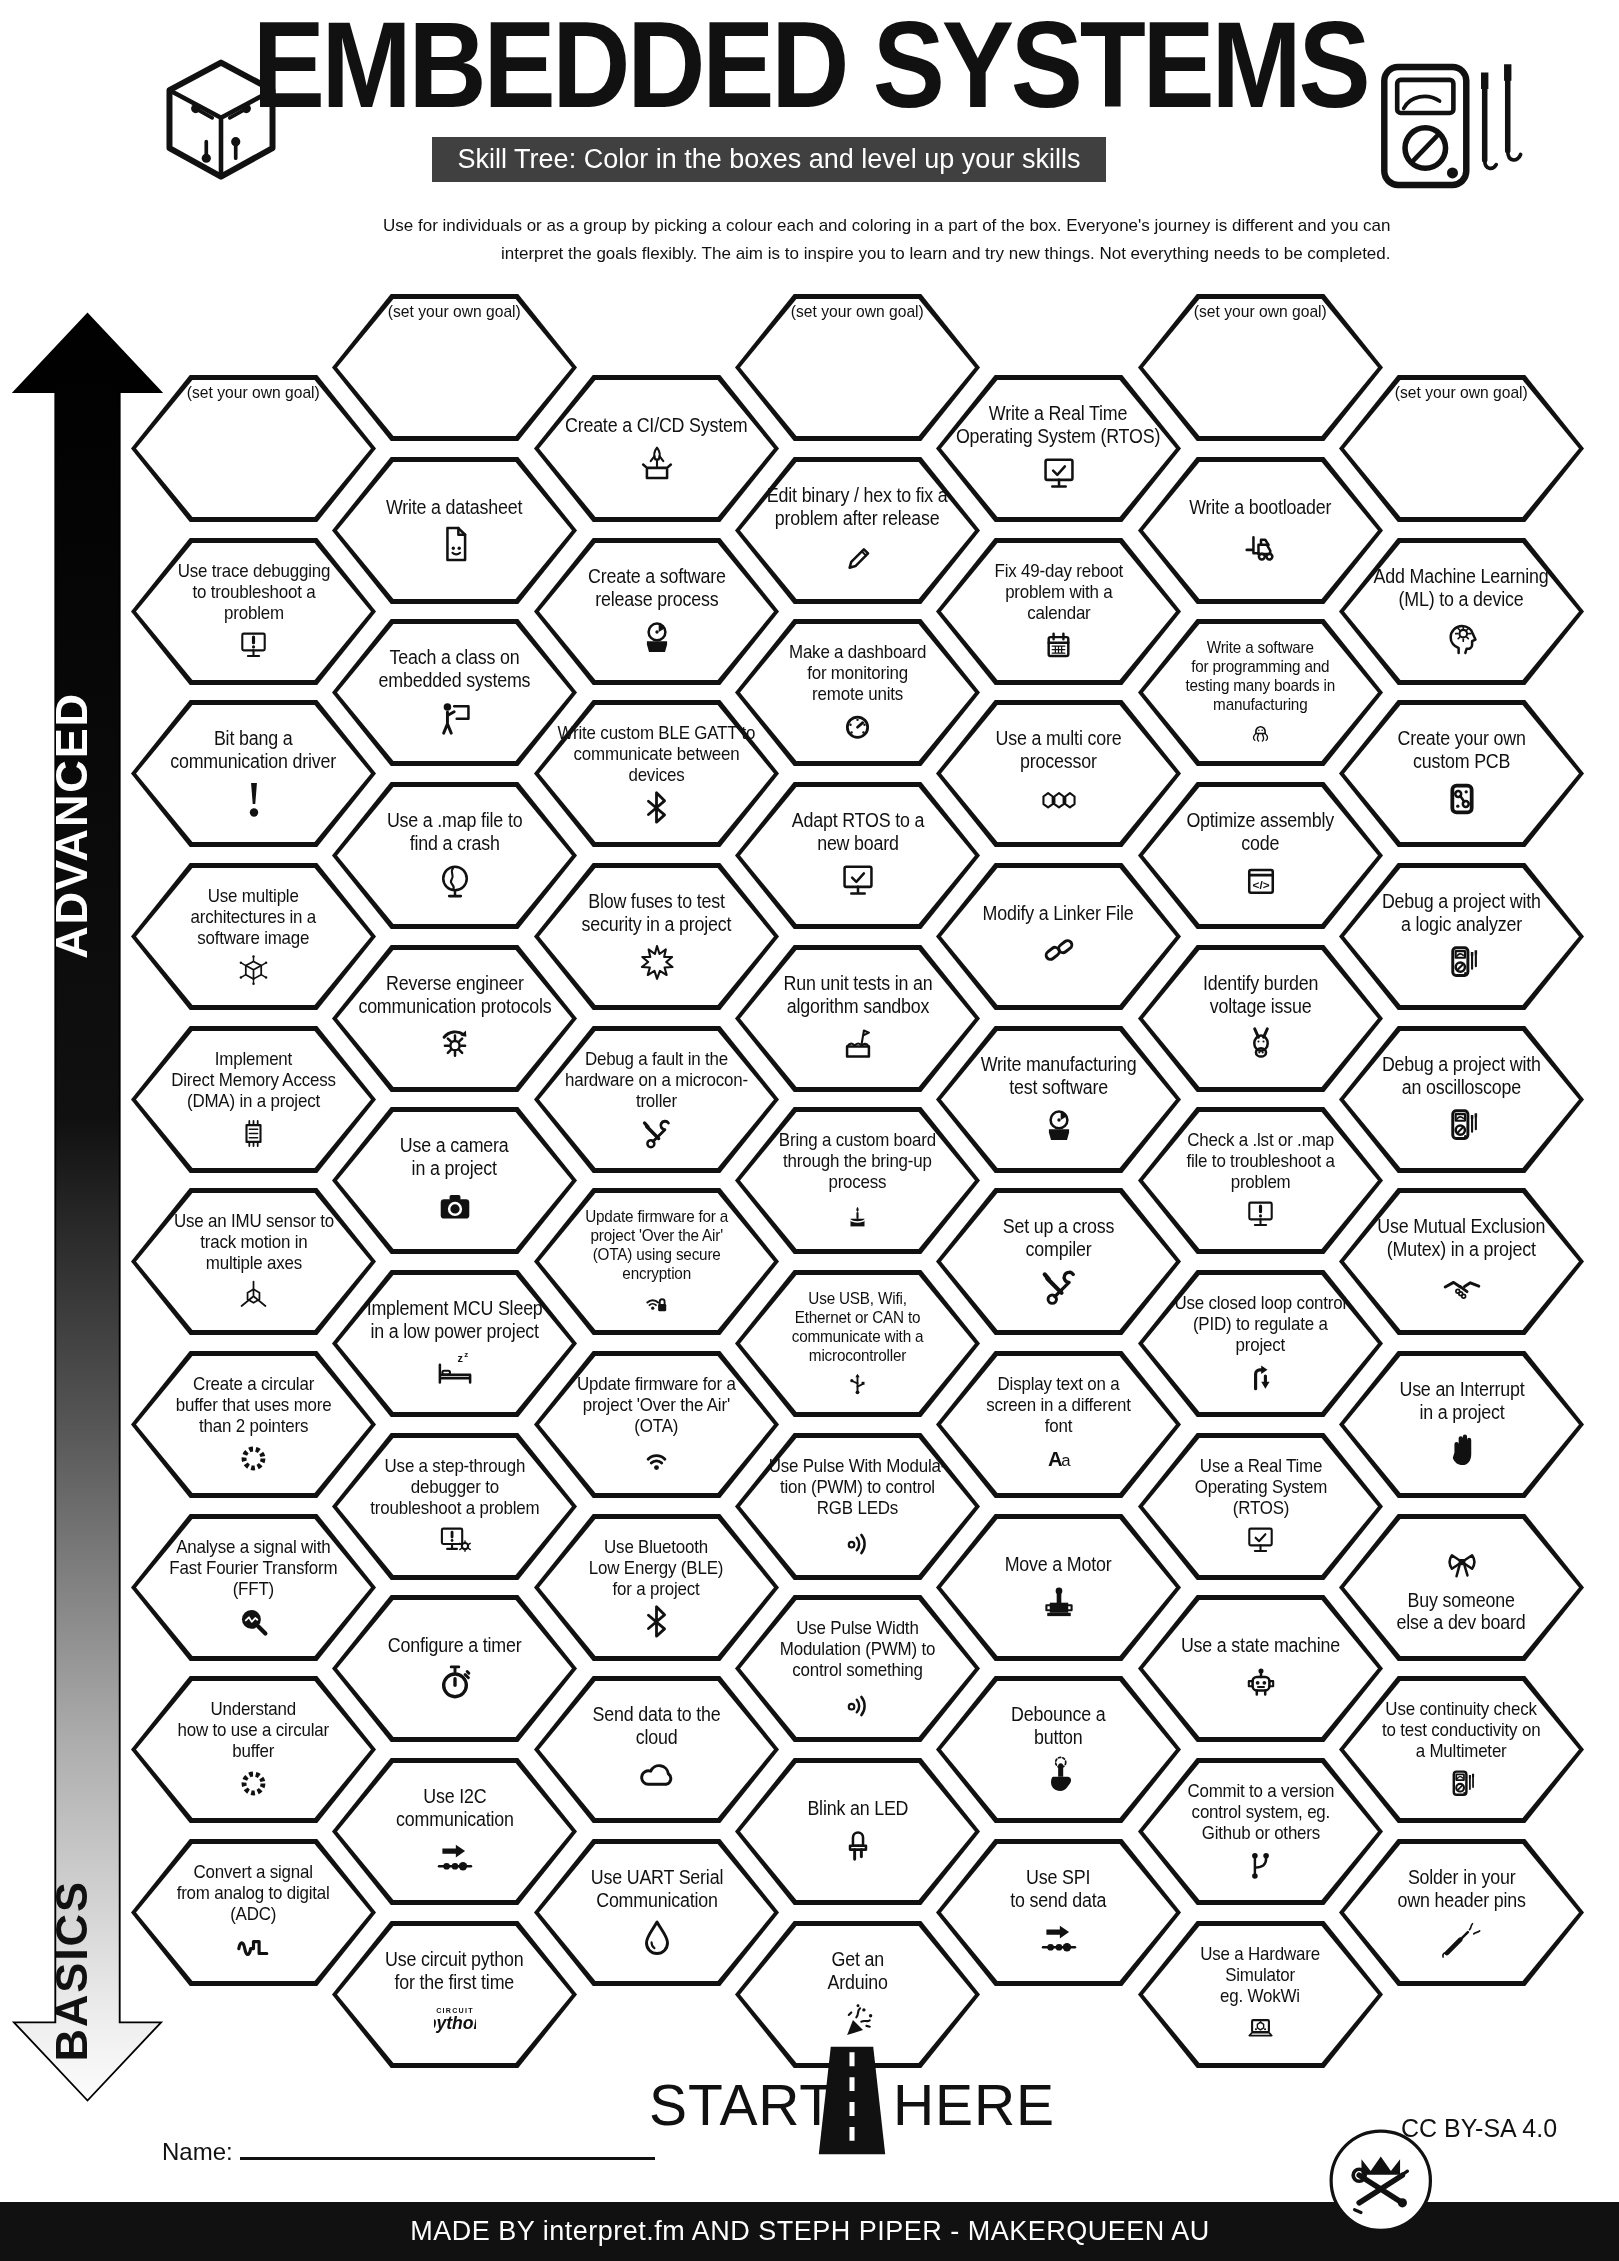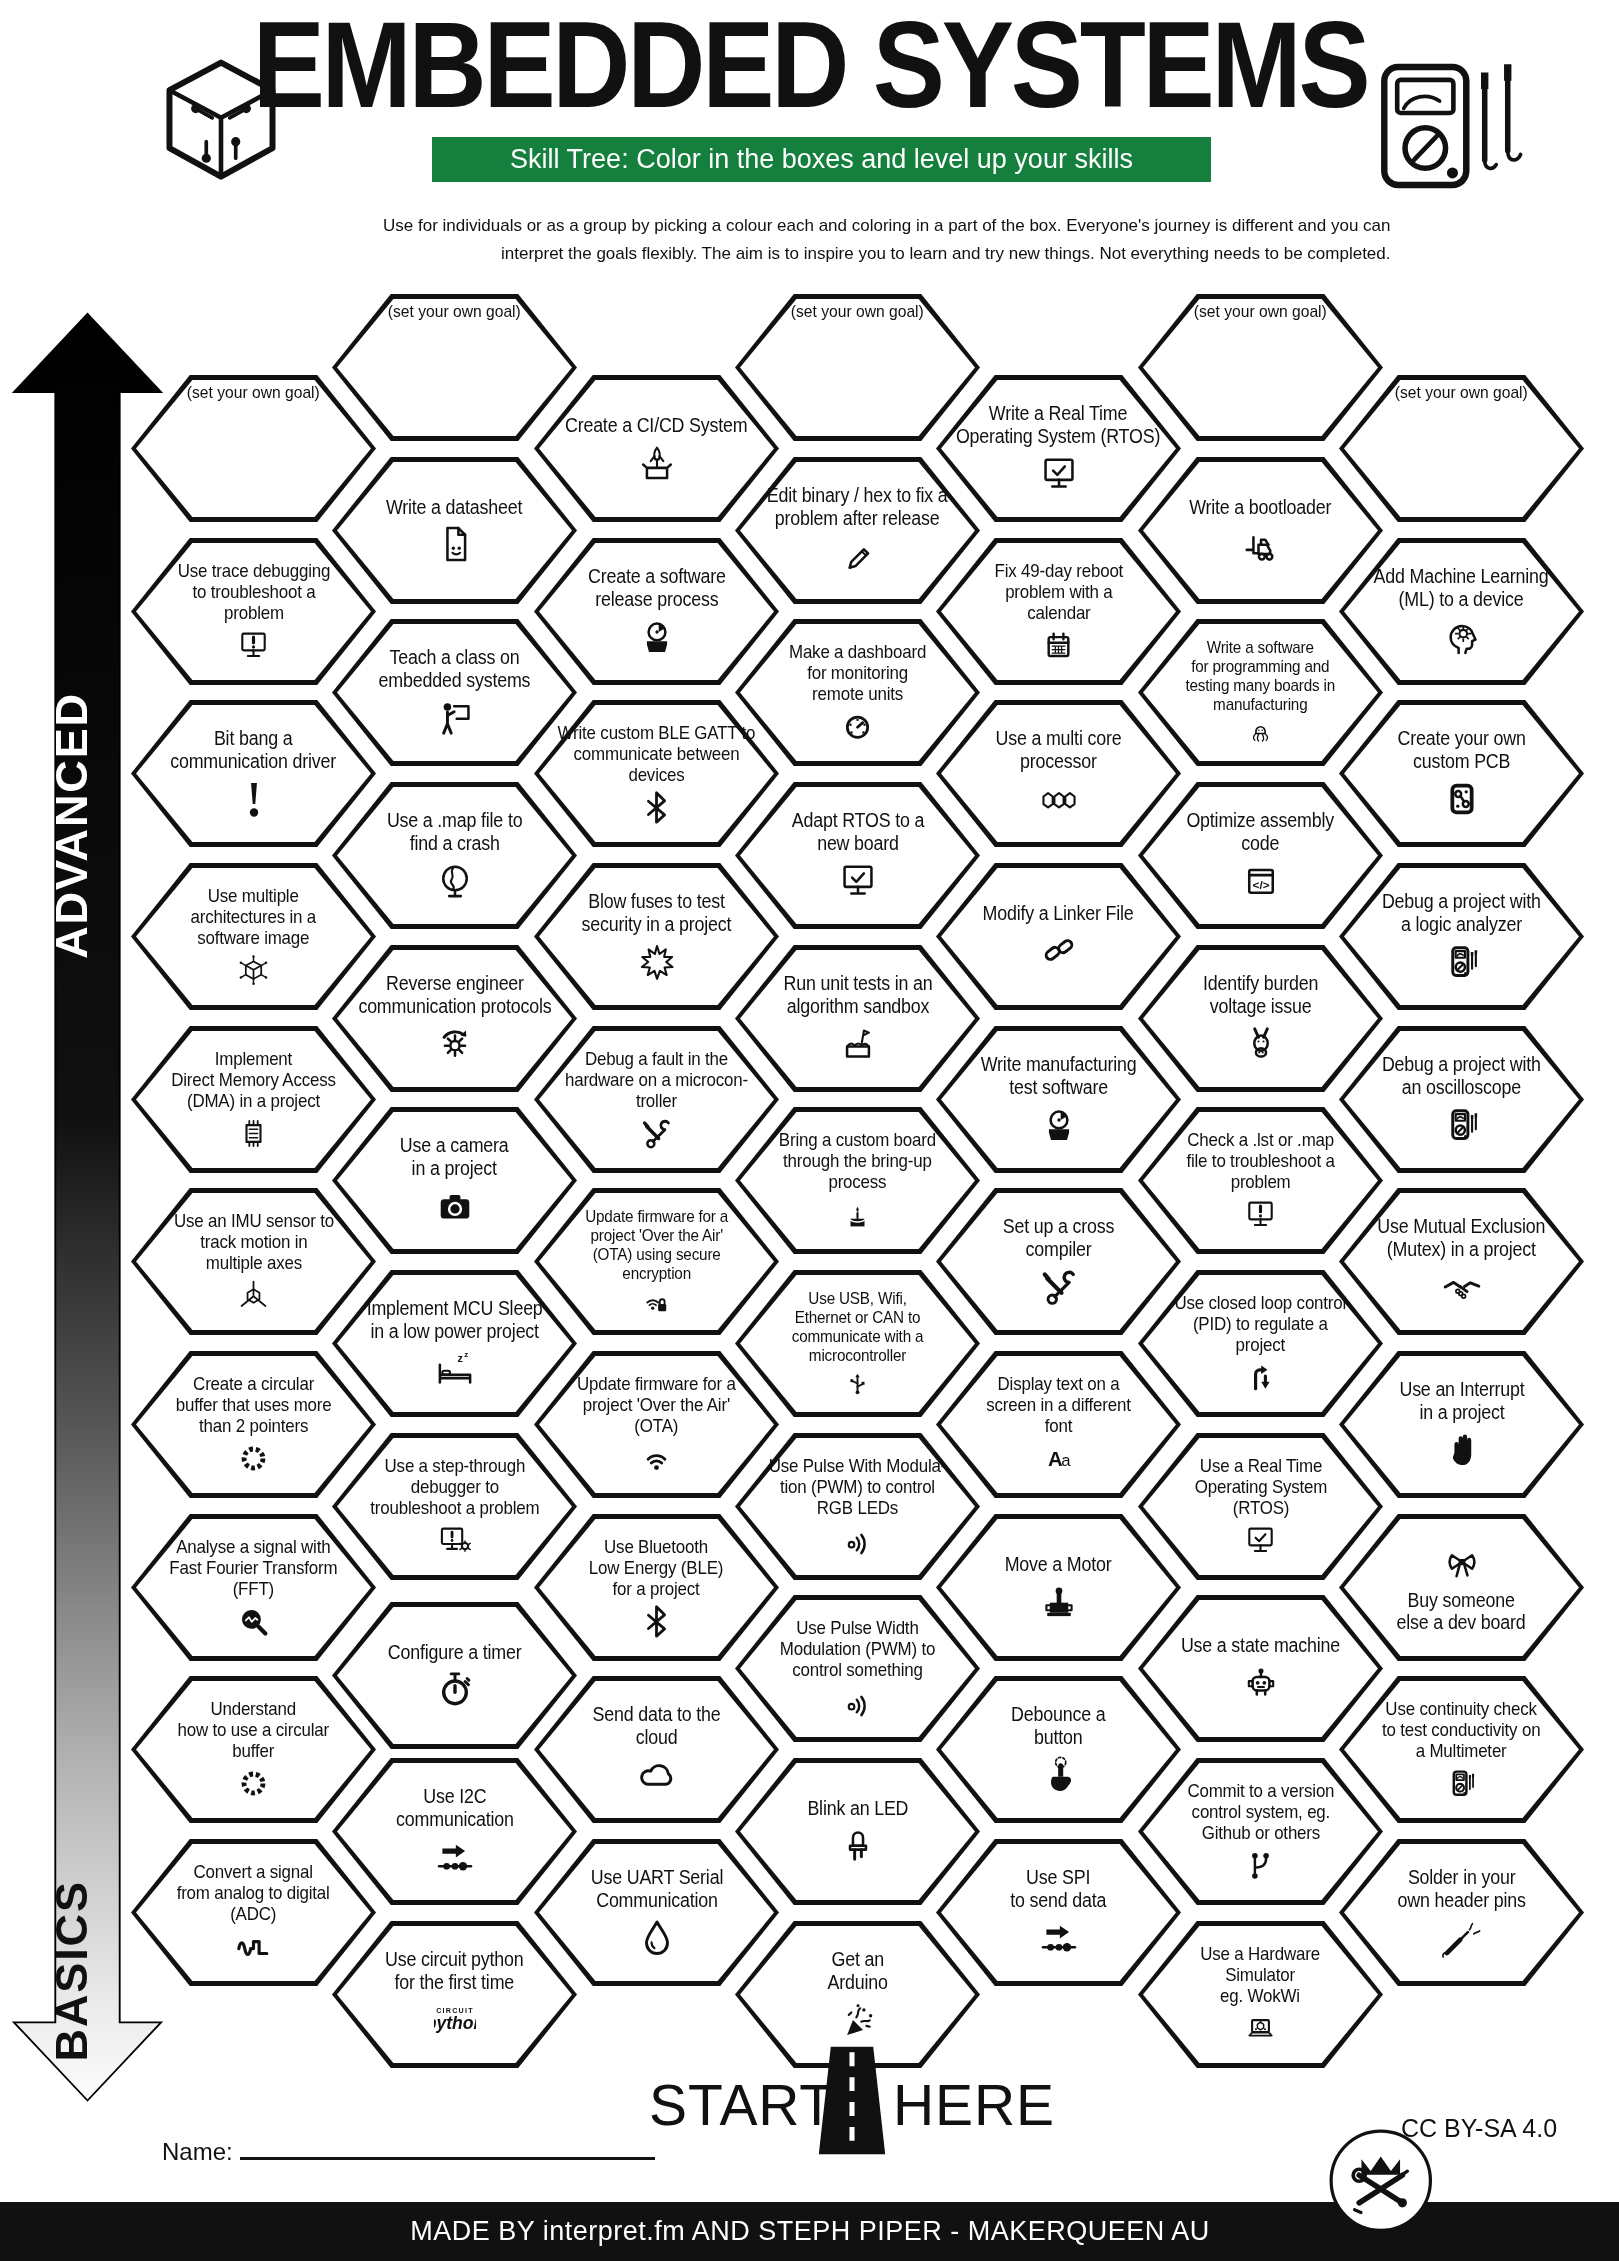--- a/index.html
+++ b/index.html
@@ -7,21 +7,21 @@
     width:1620px;height:2261px;position:relative;background:#fff;color:#111;
     font-family:"Liberation Sans",sans-serif;overflow:hidden;
   }
   
   .title{
     position:absolute;top:2.8px;left:0;width:100%;text-align:center;
     font-size:123px;font-weight:bold;letter-spacing:-3.7px;line-height:1.0;
     transform:scaleX(.88);white-space:nowrap;
   }
   .subtitle-bar{
-    position:absolute;left:432px;top:137px;width:779px;height:45px;background:#15803d;
+    position:absolute;left:432px;top:137px;width:674px;height:45px;background:#404040;
     color:#fff;display:flex;align-items:center;justify-content:center;font-size:27px;
   }
   .intro{
     position:absolute;left:50%;top:206px;transform:translateX(-50%);
     width:1161px;text-align:right;font-size:17px;line-height:1.65;white-space:pre-line;margin-top:6px;
   }
   
   .level-arrow{position:absolute;left:7px;top:304px}
   
   .hex{position:absolute}
@@ -639,21 +639,21 @@
       </div>
       <div class="hex-content sz3">
         <span class="hex-label">Use a step-through
 debugger to
 troubleshoot a problem</span>
         <svg class="hex-icon" viewBox="0 0 76 76" width="35" height="35">
           <use href="#i-monitor-bug" xlink:href="#i-monitor-bug"></use>
         </svg>
       </div>
     </div>
-    <div class="hex" style="left: 332px; top: 1595px; width: 245px; height: 147px; margin-top: 7px;">
+    <div class="hex" style="left: 332px; top: 1595px; width: 245px; height: 147px;">
       <div class="hex-border">
         <div class="hex-inner"></div>
       </div>
       <div class="hex-content sz2">
         <span class="hex-label">Configure a timer</span>
         <svg class="hex-icon" viewBox="0 0 92 92" width="42" height="42">
           <use href="#i-stopwatch" xlink:href="#i-stopwatch"></use>
         </svg>
       </div>
     </div>

